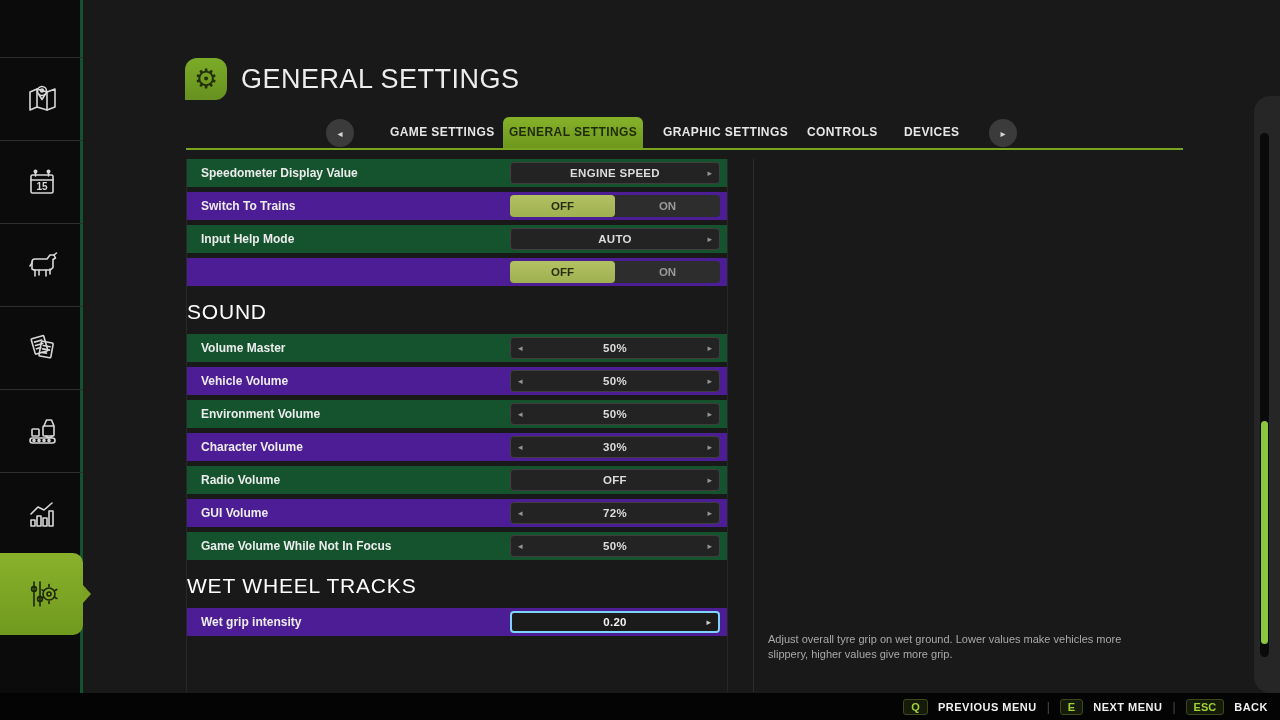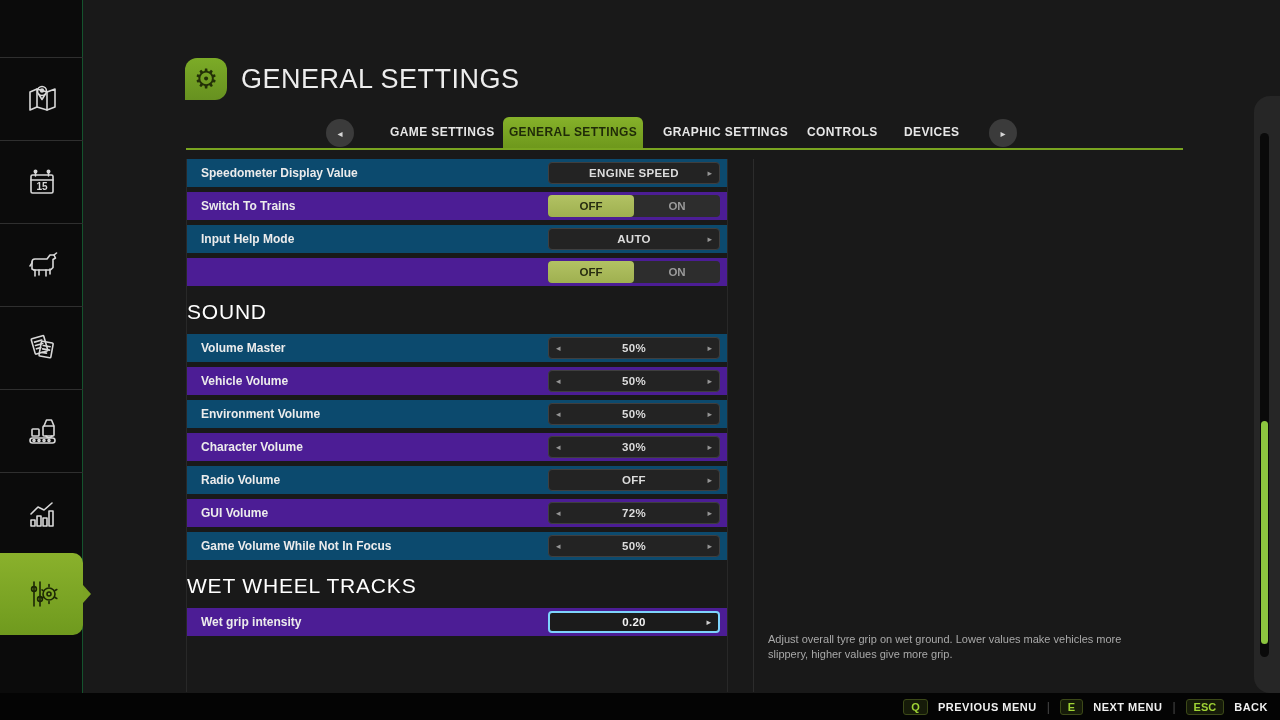--- a/index.html
+++ b/index.html
@@ -1,42 +1,42 @@
 <!DOCTYPE html>
 <html><head>
 <meta charset="utf-8">
 <style>
   * { margin:0; padding:0; box-sizing:border-box; }
   html,body { width:1280px; height:720px; overflow:hidden; }
   body { position:relative; background:#191919; font-family:"Liberation Sans", sans-serif; }
 
   
-  .sidebar { position:absolute; left:0; top:0; width:83px; height:693px; background:#0b0b0b; border-right:1px solid #14532d; }
+  .sidebar { position:absolute; left:0; top:0; width:83px; height:693px; background:#0b0b0b; border-right:3px solid #14532d; }
   .side-cell { position:absolute; left:0; width:83px; height:83px; border-top:1px solid #2f2f2f; display:flex; align-items:center; justify-content:center; cursor:pointer; }
   .side-cell svg { display:block; }
   .side-cell.active { background:linear-gradient(#8ab12c,#6f9a1e); border-top:none; border-radius:0 10px 10px 0; height:82px; }
   .side-tail { position:absolute; right:-8px; top:50%; margin-top:-9px; width:0; height:0; border-top:9px solid transparent; border-bottom:9px solid transparent; border-left:8px solid #7ca424; }
 
   
   .hdr-icon { position:absolute; left:185px; top:58px; width:42px; height:42px; background:linear-gradient(#7cab27,#679120); border-radius:12px 12px 12px 0; display:flex; align-items:center; justify-content:center; color:#233007; font-size:27px; }
   .page-title { position:absolute; left:241px; top:64px; font-size:27px; letter-spacing:.5px; color:#ededed; }
 
   
   .tabbar { position:absolute; left:186px; top:117px; width:997px; height:31px; }
   .tabbar .underline { position:absolute; left:0; top:31px; width:997px; height:2px; background:#79a420; }
   .tab-circle { position:absolute; top:2px; width:28px; height:28px; border-radius:50%; background:#3b3b3b; color:#d6d6d6; font-size:10px; display:flex; align-items:center; justify-content:center; cursor:pointer; }
   .tab { position:absolute; top:0; height:31px; line-height:31px; text-align:center; font-size:12px; font-weight:bold; letter-spacing:.4px; color:#e6e6e6; cursor:pointer; white-space:nowrap; }
   .tab.active { background:linear-gradient(#86b22a,#6e981c); color:#1f2a08; border-radius:6px 6px 0 0; }
 
   
   .list { position:absolute; left:186px; top:159px; width:542px; height:533px; border-left:1px solid #282828; border-right:1px solid #282828; }
-  .row { position:relative; height:28px; margin-bottom:5px; background:#0c4a6e; }
+  .row { position:relative; height:28px; margin-bottom:5px; background:#14532d; }
   .row.alt { background:#4c1d95; }
   .row-label { position:absolute; left:14px; top:0; line-height:28px; font-size:12px; font-weight:bold; color:#ececec; }
-  .ctl { position:absolute; right:7px; top:3px; width:172px; height:22px; }
+  .ctl { position:absolute; right:7px; top:3px; width:210px; height:22px; }
   .ctl.boxed { background:#232323; border:1px solid #3f3f3f; border-radius:4px; }
   .ctl .val { position:absolute; left:0; right:0; top:0; line-height:20px; text-align:center; font-size:11.5px; font-weight:bold; color:#dcdcdc; letter-spacing:.3px; }
   .ctl .arr { position:absolute; top:0; line-height:20px; font-size:9px; color:#969696; cursor:pointer; }
   .ctl .arr.l { left:7px; } .ctl .arr.r { right:7px; }
   .ctl.focused { border:2px solid #7dd3fc; background:#1b1b1b; }
   .ctl.focused .val { line-height:18px; color:#f2f2f2; }
   .ctl.focused .arr { line-height:18px; color:#cfcfcf; }
   .toggle { display:flex; background:#2d2d2d; border-radius:4px; }
   .seg { flex:1; text-align:center; line-height:22px; font-size:11.5px; font-weight:bold; color:#9a9a9a; cursor:pointer; }
   .seg.sel { background:linear-gradient(#b2c263,#9fb050); color:#272d10; border-radius:4px; }

